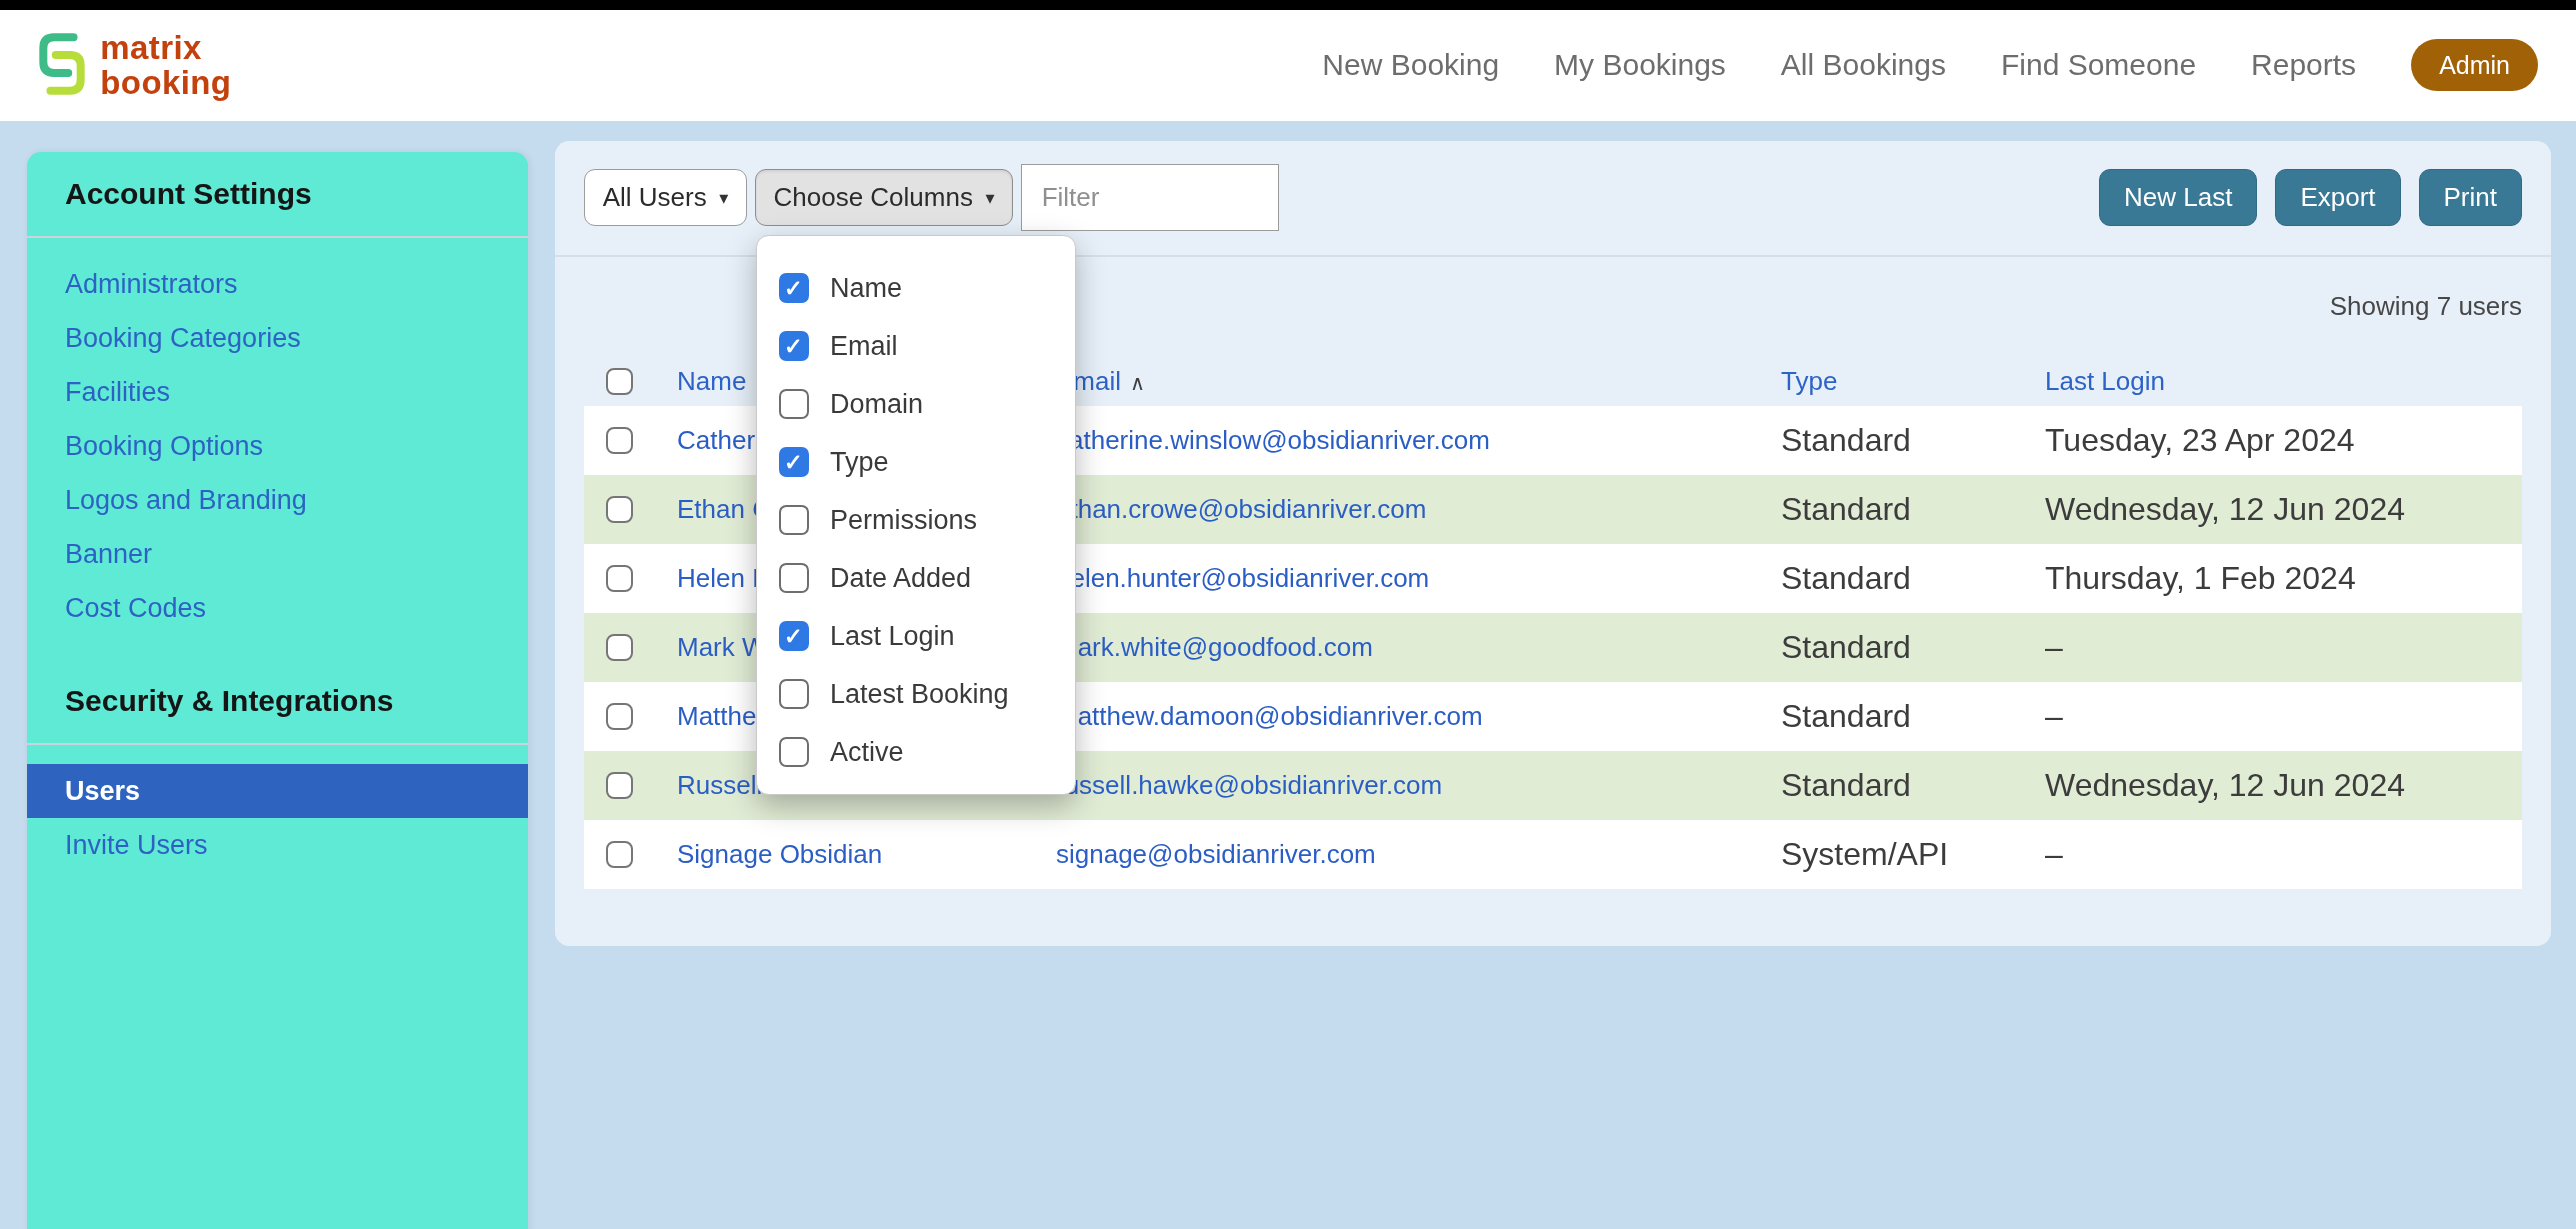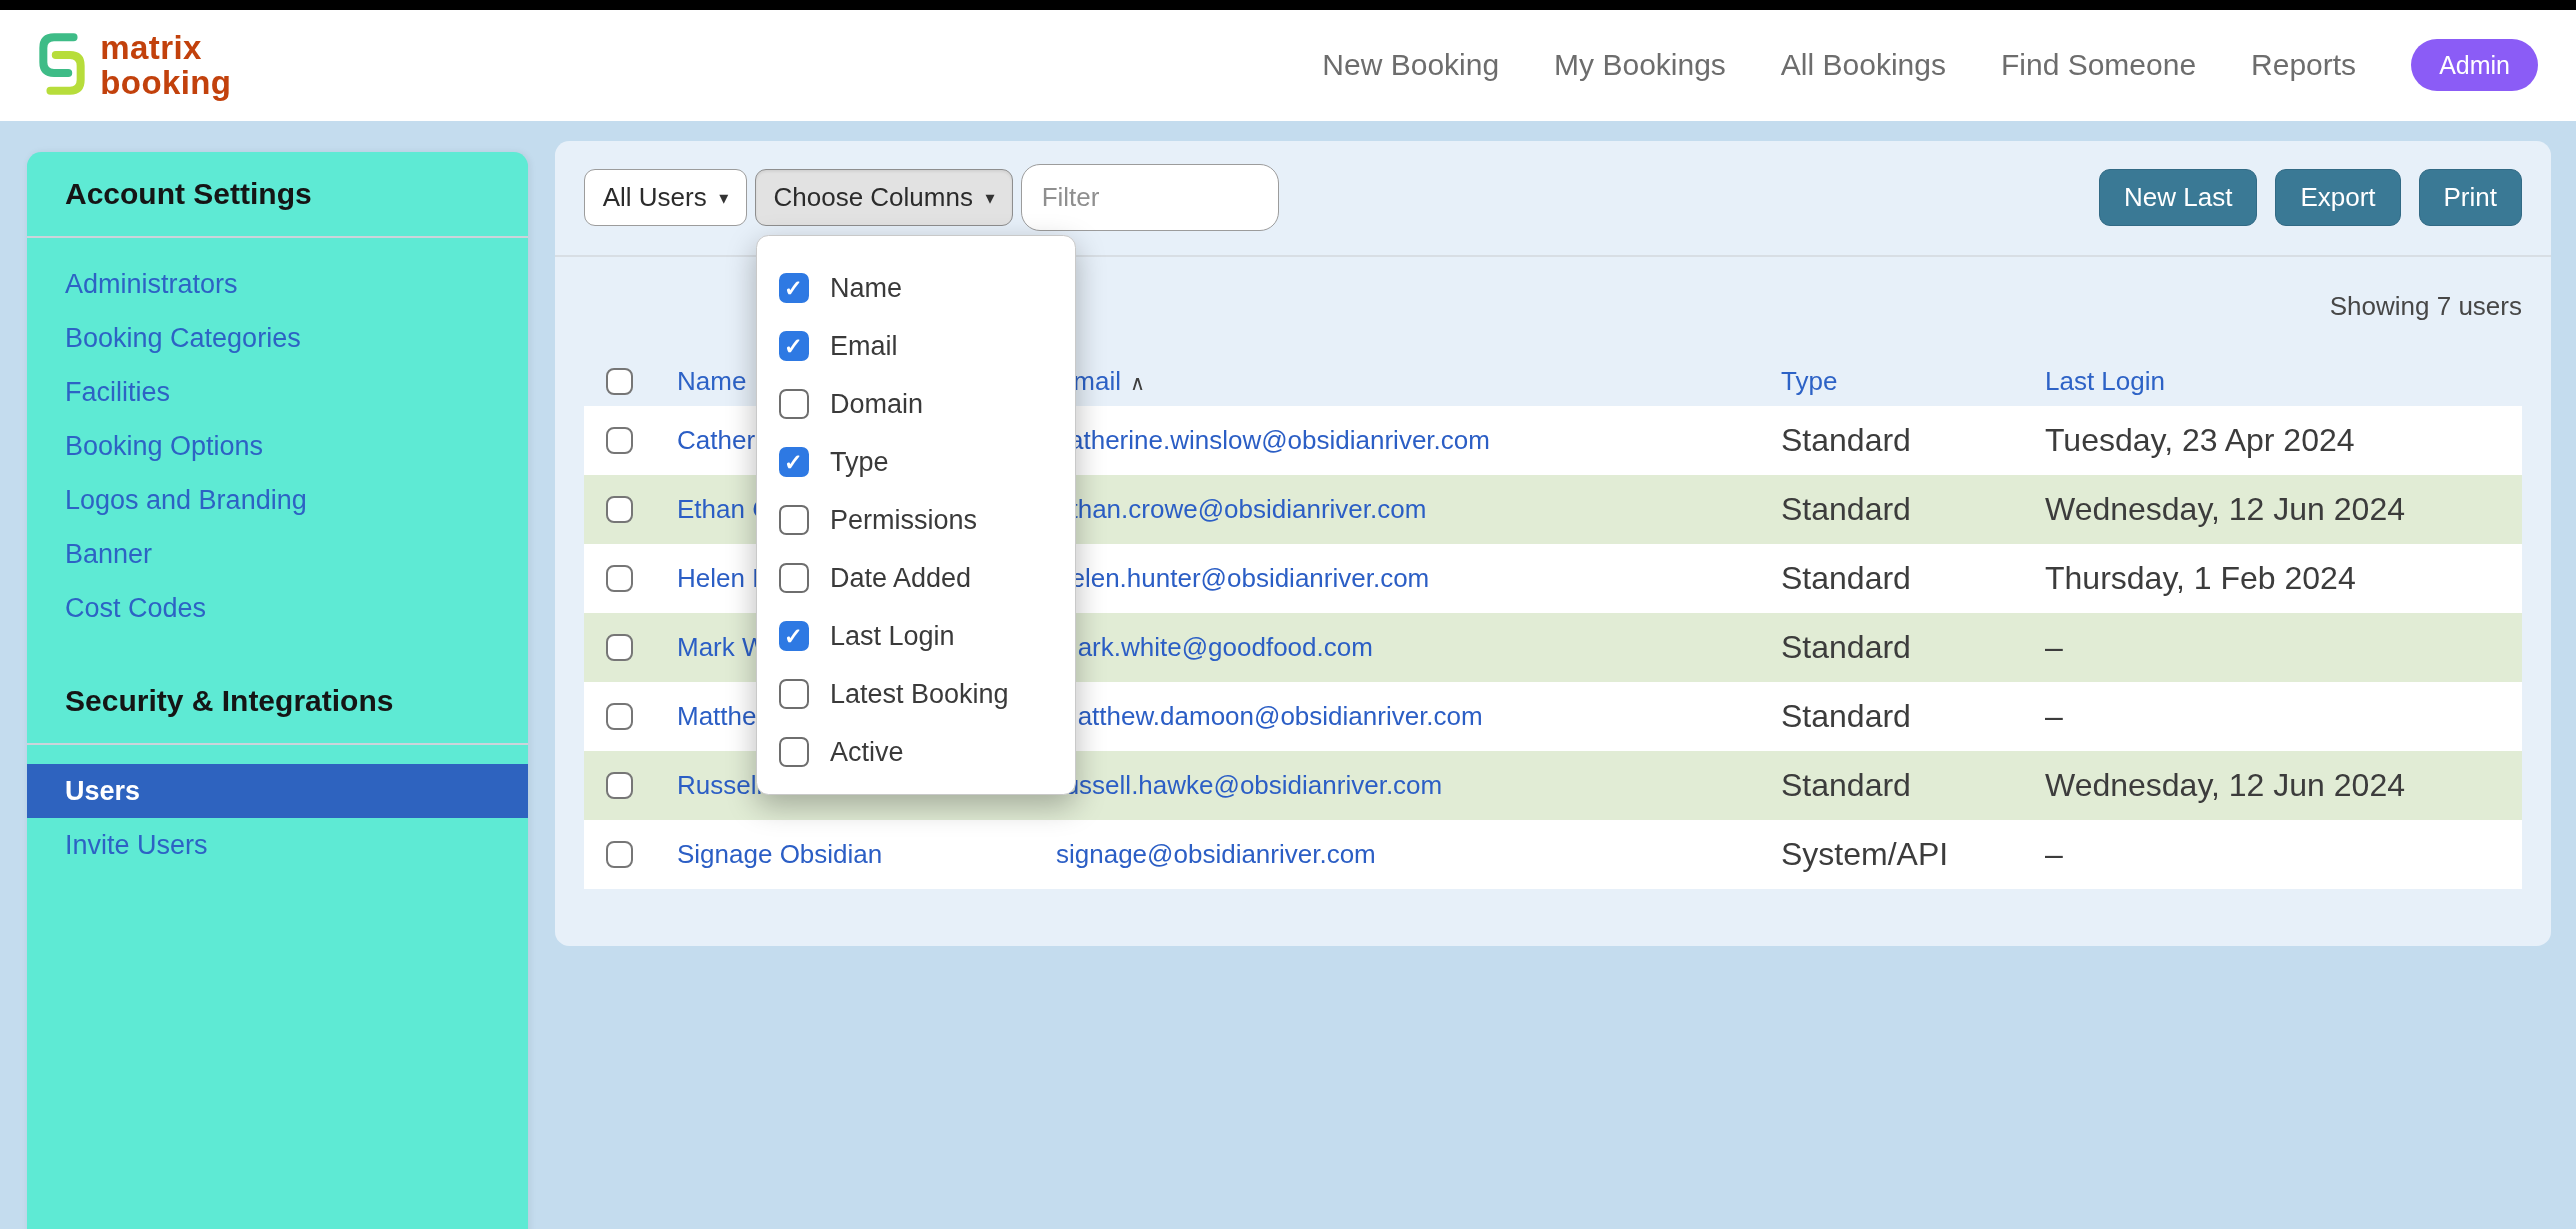--- a/index.html
+++ b/index.html
@@ -10,21 +10,21 @@
   
   .topstripe{position:absolute;top:0;left:0;width:100%;height:9.8px;background:#000;}
 
   
   header{position:absolute;top:9.8px;left:0;width:100%;height:111px;background:#fff;
          display:flex;align-items:center;padding:0 38px;}
   .brand{display:flex;align-items:center;gap:14.3px;cursor:pointer;}
   .brand-text{font-size:33px;font-weight:bold;color:#c2410c;line-height:35px;letter-spacing:0.4px;}
   nav{margin-left:auto;display:flex;align-items:center;gap:55px;}
   .nav-link{font-size:30px;color:#6d6d6d;cursor:pointer;white-space:nowrap;}
-  .admin-pill{background:#8b5cf6;color:#fff;border-radius:894px;padding:11.6px 28px;
+  .admin-pill{background:#a16207;color:#fff;border-radius:894px;padding:11.6px 28px;
               font-size:25px;cursor:pointer;border:none;font-family:inherit;}
 
   
   aside{position:absolute;left:27px;top:152px;width:501px;height:1088px;background:#5eead4;
         border-radius:14.3px 14.3px 0 0;box-shadow:1.8px 0 7.2px rgba(0,0,0,.07);overflow:hidden;}
   .side-title{font-size:30px;font-weight:bold;color:#151515;margin:0;padding:25px 38px 25px 38px;}
   .side-section + .side-section .side-title{padding-top:36px;}
   .side-divider{height:1.8px;background:#ccd3da;}
   .side-list{list-style:none;margin:0;padding:19.7px 0 12.5px 0;}
   .side-list li{height:54px;display:flex;align-items:center;padding-left:38px;
@@ -34,21 +34,21 @@
   
   main{position:absolute;left:555px;top:141px;width:1996px;height:805px;background:#e7f0f9;
        border-radius:14.3px;}
   .toolbar{position:absolute;left:29px;right:29px;top:29px;height:55px;display:flex;align-items:center;}
   .btn{height:57px;border-radius:11px;font-family:inherit;font-size:26px;cursor:pointer;
        display:flex;align-items:center;justify-content:center;white-space:nowrap;}
   .btn .caret{font-size:18px;margin-left:12.5px;color:#333;}
   .btn-light{width:163px;background:#fff;border:1.8px solid #9c9c9c;color:#2b2b2b;}
   .btn-grey{width:258px;background:#e2e2e2;border:1.8px solid #8e8e8e;color:#2b2b2b;margin-left:8px;
             box-shadow:inset 0 1.8px 2.7px rgba(0,0,0,.08);}
-  .filter-input{width:258px;height:67px;margin-left:8px;border:1.8px solid #9c9c9c;border-radius:19px;
+  .filter-input{width:258px;height:67px;margin-left:8px;border:1.8px solid #9c9c9c;border-radius:0;
                 padding:0 19.7px;font-size:26px;font-family:inherit;color:#333;background:#fff;}
   .filter-input::placeholder{color:#8f8f8f;}
   .toolbar .spacer{flex:1;}
   .btn-teal{background:#3a7995;border:1.8px solid #326a85;color:#fff;padding:0 24px;margin-left:18px;}
 
   .panel-divider{position:absolute;left:0;right:0;top:114px;height:1.8px;background:#d8dee4;}
   .summary{position:absolute;right:29px;top:150px;font-size:26px;color:#474747;}
 
   
   .tablewrap{position:absolute;left:29px;right:29px;top:216px;}

